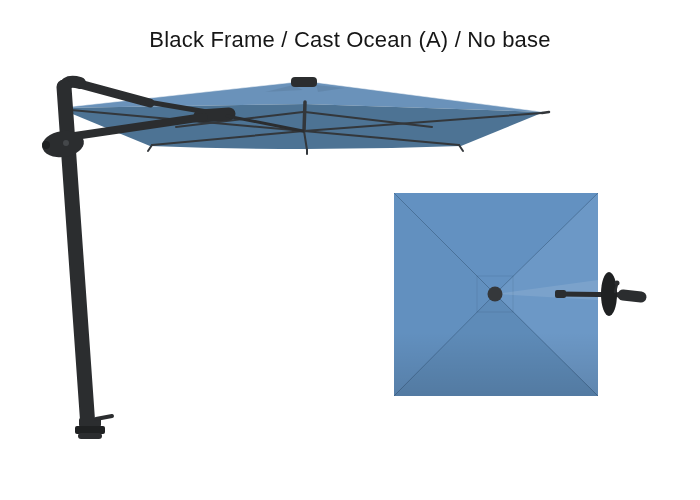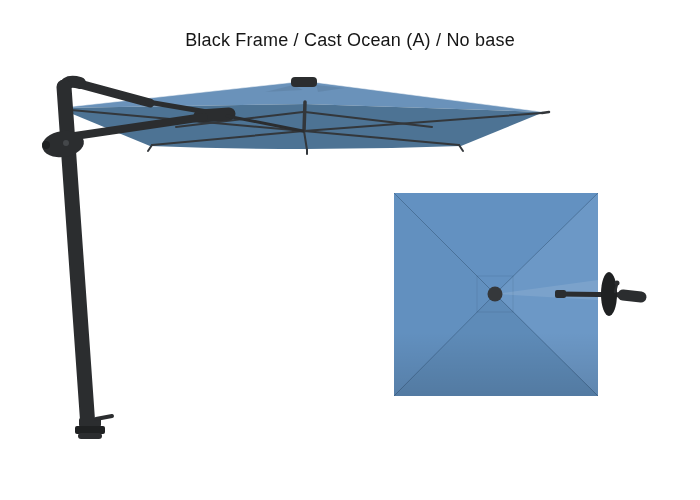--- a/index.html
+++ b/index.html
@@ -5,21 +5,21 @@
   html,body{margin:0;padding:0;}
   body{
     width:700px;height:500px;overflow:hidden;
     background:var(--background,#ffffff);
     font-family:"Liberation Sans", sans-serif;
   }
   .stage{position:relative;width:700px;height:500px;background:var(--background,#ffffff);}
   .title{
     position:absolute;top:29px;left:0;width:700px;
     text-align:center;
-    font-size:18px;line-height:22px;
+    font-size:22px;line-height:22px;
     color:var(--title_text,#161616);
     letter-spacing:0.2px;
   }
   svg.illustration{position:absolute;left:0;top:0;width:700px;height:500px;display:block;}
 
   
   .f-ctop{fill:var(--canopy_top,#6a92ba);}
   .f-cunder{fill:var(--canopy_underside,#4d7394);}
   .f-frame{fill:var(--frame,#2b2d2f);}
   .f-framedark{fill:var(--frame_dark,#1f2122);}

